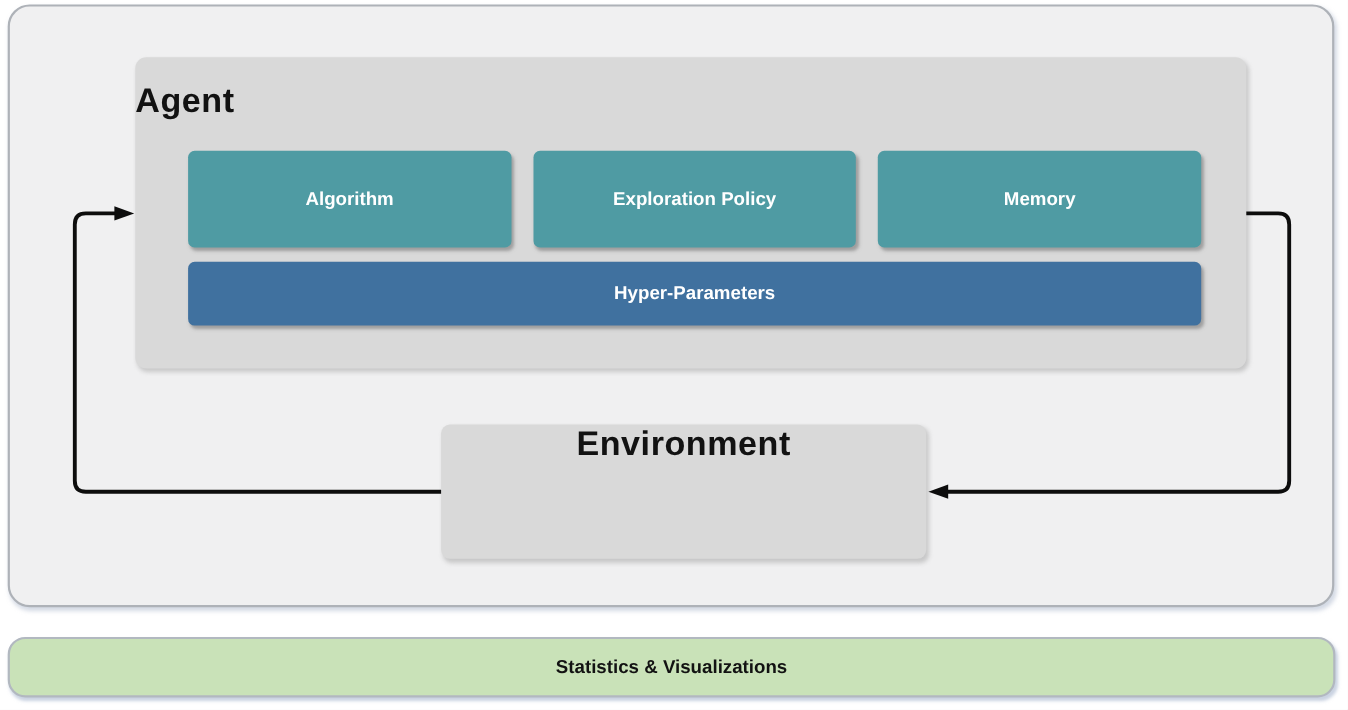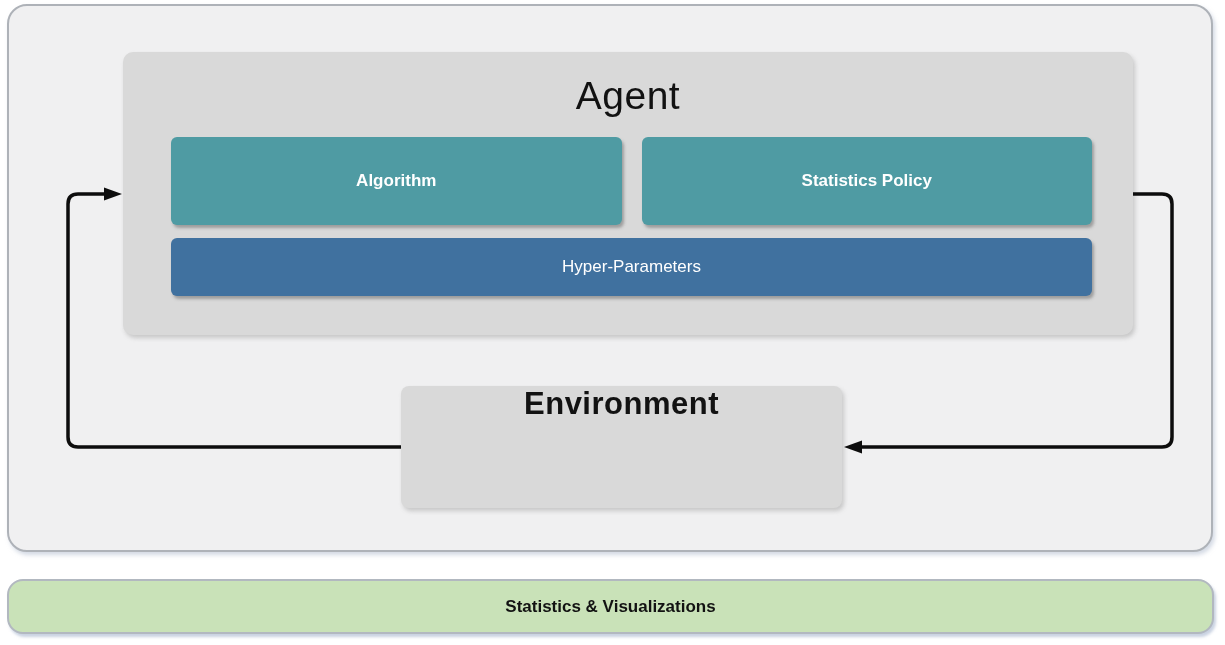--- a/index.html
+++ b/index.html
@@ -34,23 +34,22 @@
     height: 283px;
     background: #d9d9d9;
     border-radius: 10px;
     box-shadow: 2px 3px 4px rgba(150, 150, 150, 0.45);
   }
   .agent-title {
     position: absolute;
     top: 22px;
     left: 0;
     width: 100%;
-    text-align: center;
-    font-size: 39px;
-    font-weight: normal;
+    font-size: 31px;
+    font-weight: bold;
     color: #121212;
     letter-spacing: 0.5px;
   }
   .component-row {
     position: absolute;
     left: 48px;
     top: 85px;
     width: 921px;
     height: 88px;
     display: flex;
@@ -74,21 +73,21 @@
     top: 186px;
     width: 921px;
     height: 58px;
     background: #40719f;
     border-radius: 6px;
     display: flex;
     align-items: center;
     justify-content: center;
     color: #ffffff;
     font-size: 17px;
-    font-weight: normal;
+    font-weight: bold;
     box-shadow: 2px 3px 3px rgba(110, 110, 110, 0.55);
   }
   .environment-box {
     position: absolute;
     left: 401px;
     top: 386px;
     width: 441px;
     height: 122px;
     background: #d9d9d9;
     border-radius: 8px;
@@ -132,21 +131,22 @@
 
 <div class="stage">
 
   <div class="outer-panel">
 
     <div class="agent-box" style="left:114px; top:46px;">
       <div class="agent-title">Agent</div>
 
       <div class="component-row">
         <div class="component-box">Algorithm</div>
-        <div class="component-box">Statistics Policy</div>
+        <div class="component-box">Exploration Policy</div>
+        <div class="component-box">Memory</div>
       </div>
 
       <div class="hyper-bar">Hyper-Parameters</div>
     </div>
 
     <div class="environment-box" style="left:392px; top:380px;">
       <span>Environment</span>
     </div>
 
   </div>

